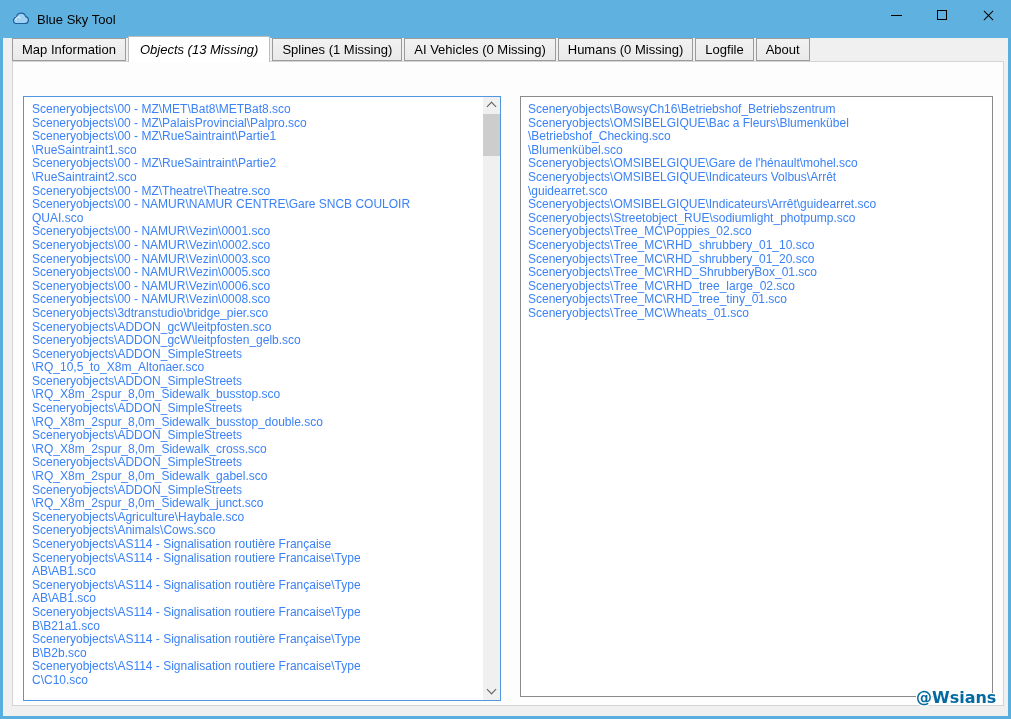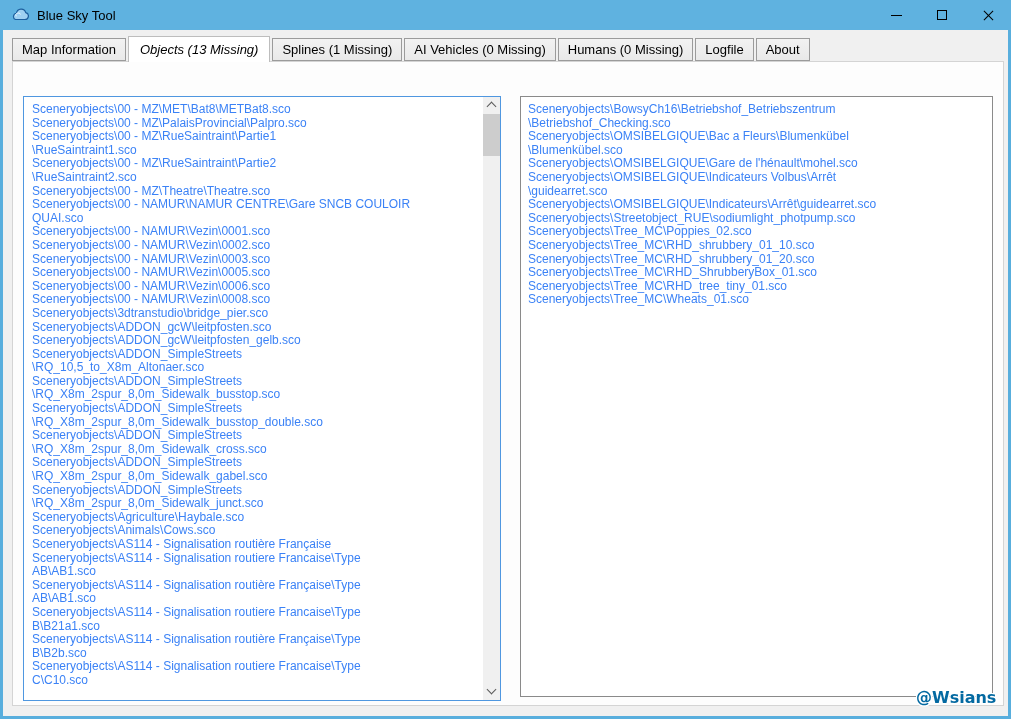--- a/index.html
+++ b/index.html
@@ -3,21 +3,21 @@
 <meta charset="utf-8">
 <style>
   * { margin:0; padding:0; box-sizing:border-box; }
   html,body { width:1011px; height:719px; overflow:hidden;
               font-family:"Liberation Sans", sans-serif; background:#fff; }
 
   .window { position:relative; width:1011px; height:719px; background:#f0f0f0;
             border:3px solid #58aedd; border-top:none; }
 
   
-  .titlebar { position:absolute; left:-3px; top:0; width:1011px; height:30px;
+  .titlebar { position:absolute; left:-3px; top:0; width:1011px; height:38px;
               background:#5fb2e0; display:flex; align-items:center; }
   .app-icon { width:18px; height:14px; margin:0 8px 0 11px; }
   .title-text { font-size:13px; color:#000; }
   .win-btns { position:absolute; right:0; top:0; height:30px; display:flex; }
   .win-btn { width:46px; height:30px; position:relative; cursor:default; }
   .glyph-min { position:absolute; left:18px; top:15px; width:11px; height:1px; background:#000; }
   .glyph-max { position:absolute; left:18px; top:10px; width:10px; height:10px; border:1px solid #000; }
   .glyph-close-a,.glyph-close-b { position:absolute; left:17px; top:15px; width:13px; height:1px; background:#000; }
   .glyph-close-a { transform:rotate(45deg); }
   .glyph-close-b { transform:rotate(-45deg); }
@@ -153,31 +153,32 @@
         <div class="chev chev-up"></div>
       </div>
     <div class="sb-thumb"></div>
     <div class="sb-btn sb-down">
         <div class="chev chev-down"></div>
       </div>
   </div>
 
   <div id="list-missing" class="listbox">
       <div class="line">Sceneryobjects\BowsyCh16\Betriebshof_Betriebszentrum</div>
+      <div class="line">Sceneryobjects\OMSIBELGIQUE\Bac a Fleurs\Blumenkübel</div>
       <div class="line">\Betriebshof_Checking.sco</div>
-      <div class="line">Sceneryobjects\OMSIBELGIQUE\Bac a Fleurs\Blumenkübel</div>
       <div class="line">\Blumenkübel.sco</div>
       <div class="line">Sceneryobjects\OMSIBELGIQUE\Gare de l'hénault\mohel.sco</div>
       <div class="line">Sceneryobjects\OMSIBELGIQUE\Indicateurs Volbus\Arrêt</div>
       <div class="line">\guidearret.sco</div>
       <div class="line">Sceneryobjects\OMSIBELGIQUE\Indicateurs\Arrêt\guidearret.sco</div>
       <div class="line">Sceneryobjects\Streetobject_RUE\sodiumlight_photpump.sco</div>
       <div class="line">Sceneryobjects\Tree_MC\Poppies_02.sco</div>
       <div class="line">Sceneryobjects\Tree_MC\RHD_shrubbery_01_10.sco</div>
       <div class="line">Sceneryobjects\Tree_MC\RHD_shrubbery_01_20.sco</div>
       <div class="line">Sceneryobjects\Tree_MC\RHD_ShrubberyBox_01.sco</div>
+      <div class="line">Sceneryobjects\Tree_MC\RHD_tree_large_02.sco</div>
       <div class="line">Sceneryobjects\Tree_MC\RHD_tree_tiny_01.sco</div>
       <div class="line">Sceneryobjects\Tree_MC\Wheats_01.sco</div>
     </div>
 
   <div class="watermark">@Wsians</div>
 
 </div>
 
 </body></html>

